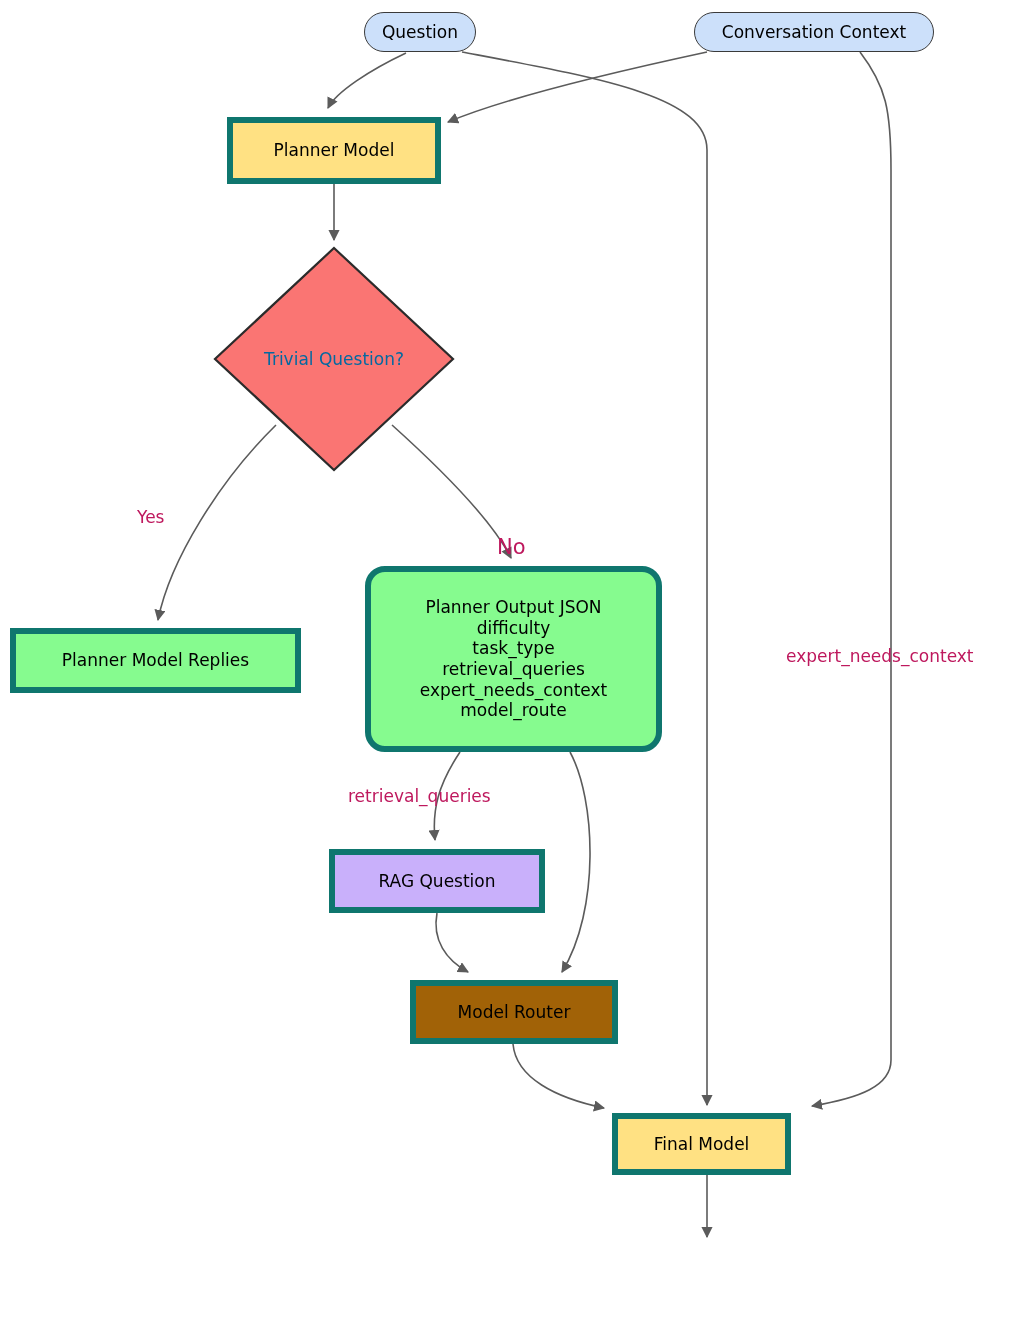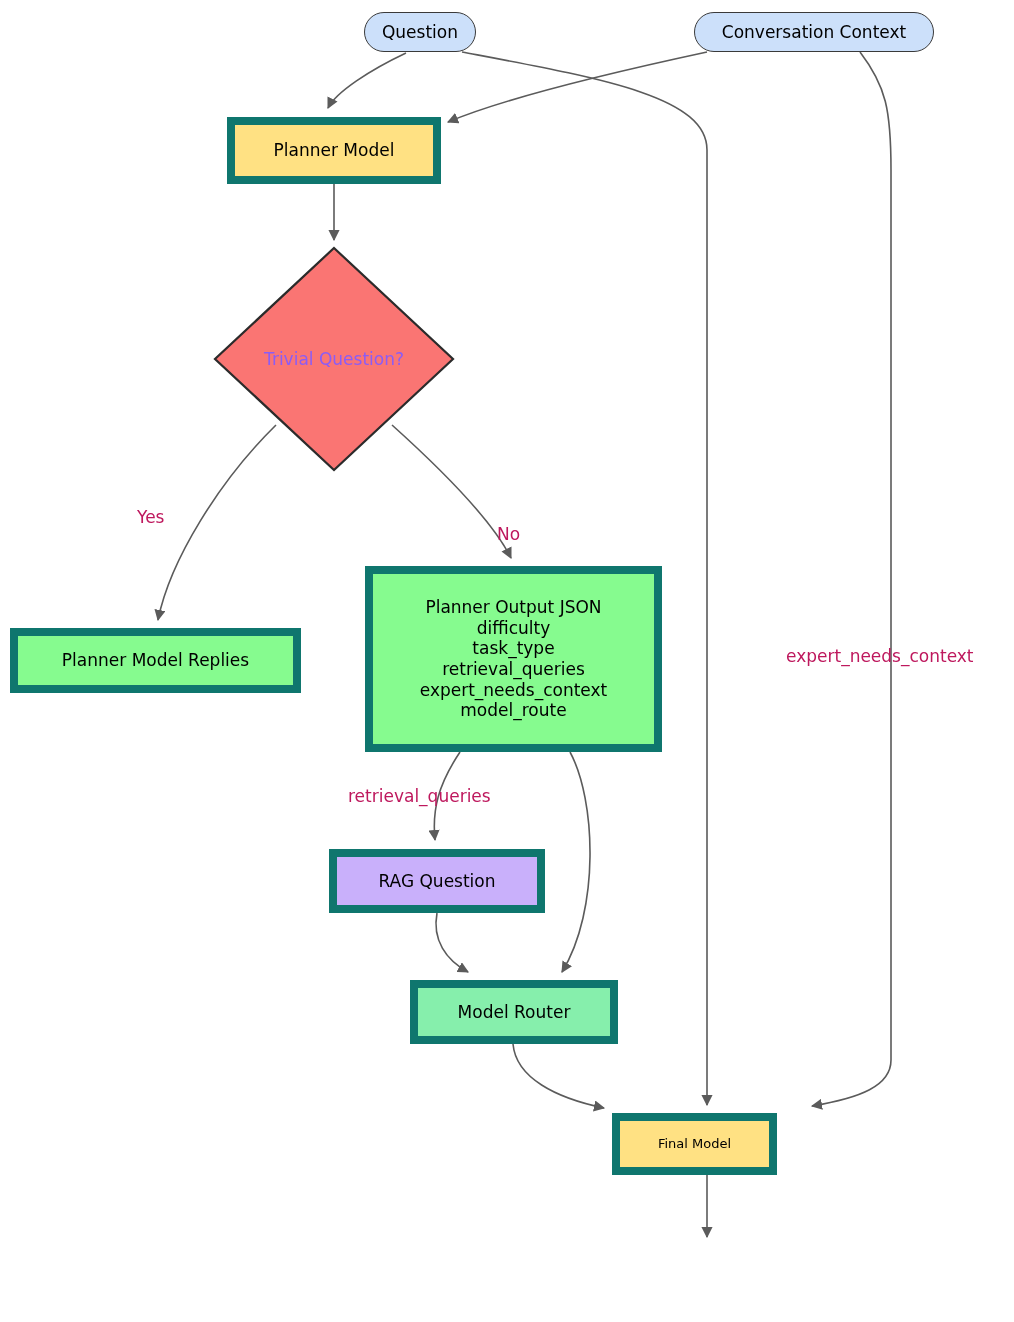--- a/index.html
+++ b/index.html
@@ -33,40 +33,40 @@
     position: absolute;
     box-sizing: border-box;
     display: flex;
     align-items: center;
     justify-content: center;
     text-align: center;
     color: #000000;
     line-height: 1.22;
   }
   .node-rect {
-    border: 8px solid #0f766e;
+    border: 6px solid #0f766e;
   }
   .node-stadium {
     border: 1.4px solid #3a3a3a;
     border-radius: 999px;
   }
   .node-diamond-wrap {
     position: absolute;
   }
   .node-diamond-label {
     position: absolute;
     left: 0;
     top: 0;
     width: 100%;
     height: 100%;
     display: flex;
     align-items: center;
     justify-content: center;
     text-align: center;
-    color: #8b5cf6;
+    color: #0369a1;
   }
   .edge-label {
     position: absolute;
     color: #be185d;
     white-space: nowrap;
     background: transparent;
   }
   .json-lines {
     display: flex;
     flex-direction: column;
@@ -131,49 +131,49 @@
     </svg>
     <div class="node-diamond-label" style="font-size:17px;">
       <span>Trivial Question?</span>
     </div>
   </div>
 
   <div class="node node-rect" style="left:10px; top:628px; width:291px; height:65px; background:#86fb8f; font-size:17px;">
     <span>Planner Model Replies</span>
   </div>
 
-  <div class="node node-rect" style="left:365px; top:566px; width:297px; height:186px; background:#86fb8f; font-size:17px;">
+  <div class="node node-rect" style="left:365px; top:566px; width:297px; height:186px; background:#86fb8f; font-size:17px;border-radius:20px;">
     <div class="json-lines">
       <div>Planner Output JSON</div>
       <div>difficulty</div>
       <div>task_type</div>
       <div>retrieval_queries</div>
       <div>expert_needs_context</div>
       <div>model_route</div>
     </div>
   </div>
 
   <div class="node node-rect" style="left:329px; top:849px; width:216px; height:64px; background:#c9b0fb; font-size:17px;">
     <span>RAG Question</span>
   </div>
 
-  <div class="node node-rect" style="left:410px; top:980px; width:208px; height:64px; background:#86efac; font-size:17px;">
+  <div class="node node-rect" style="left:410px; top:980px; width:208px; height:64px; background:#a16207; font-size:17px;">
     <span>Model Router</span>
   </div>
 
-  <div class="node node-rect" style="left:612px; top:1113px; width:165px; height:62px; background:#ffe183; font-size:13px;">
+  <div class="node node-rect" style="left:612px; top:1113px; width:179px; height:62px; background:#ffe183; font-size:17px;">
     <span>Final Model</span>
   </div>
 
 
   <div class="edge-label" style="left:137px; top:507px; font-size:17px;">
     <span>Yes</span>
   </div>
 
-  <div class="edge-label" style="left:497px; top:524px; font-size:17px;">
+  <div class="edge-label" style="left:497px; top:535px; font-size:21px;">
     <span>No</span>
   </div>
 
   <div class="edge-label" style="left:348px; top:786px; font-size:17px;">
     <span>retrieval_queries</span>
   </div>
 
   <div class="edge-label" style="left:786px; top:646px; font-size:17px;">
     <span>expert_needs_context</span>
   </div>

